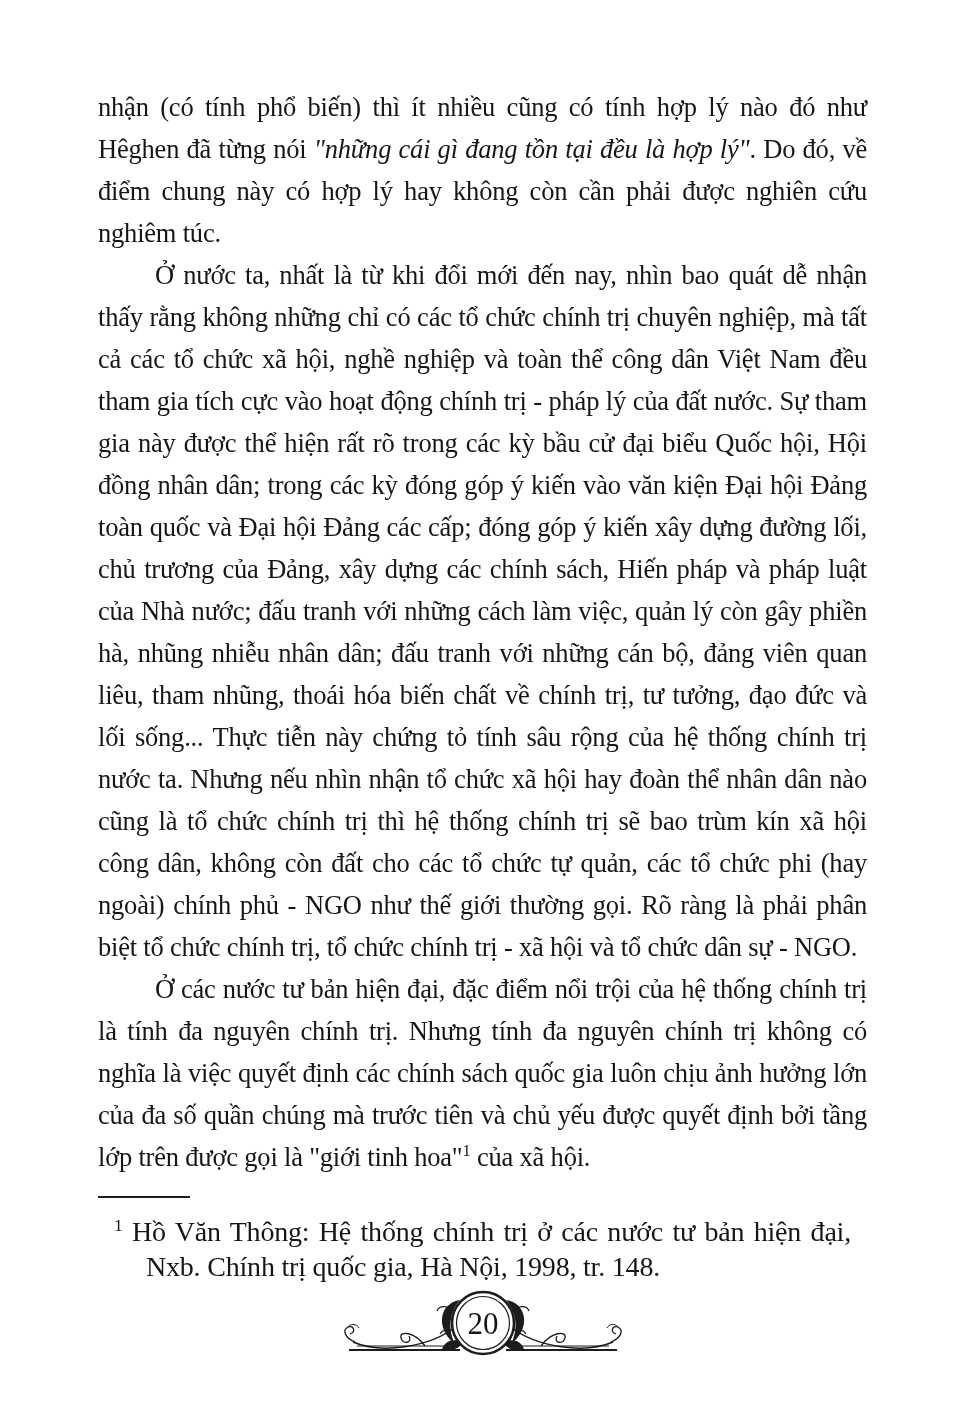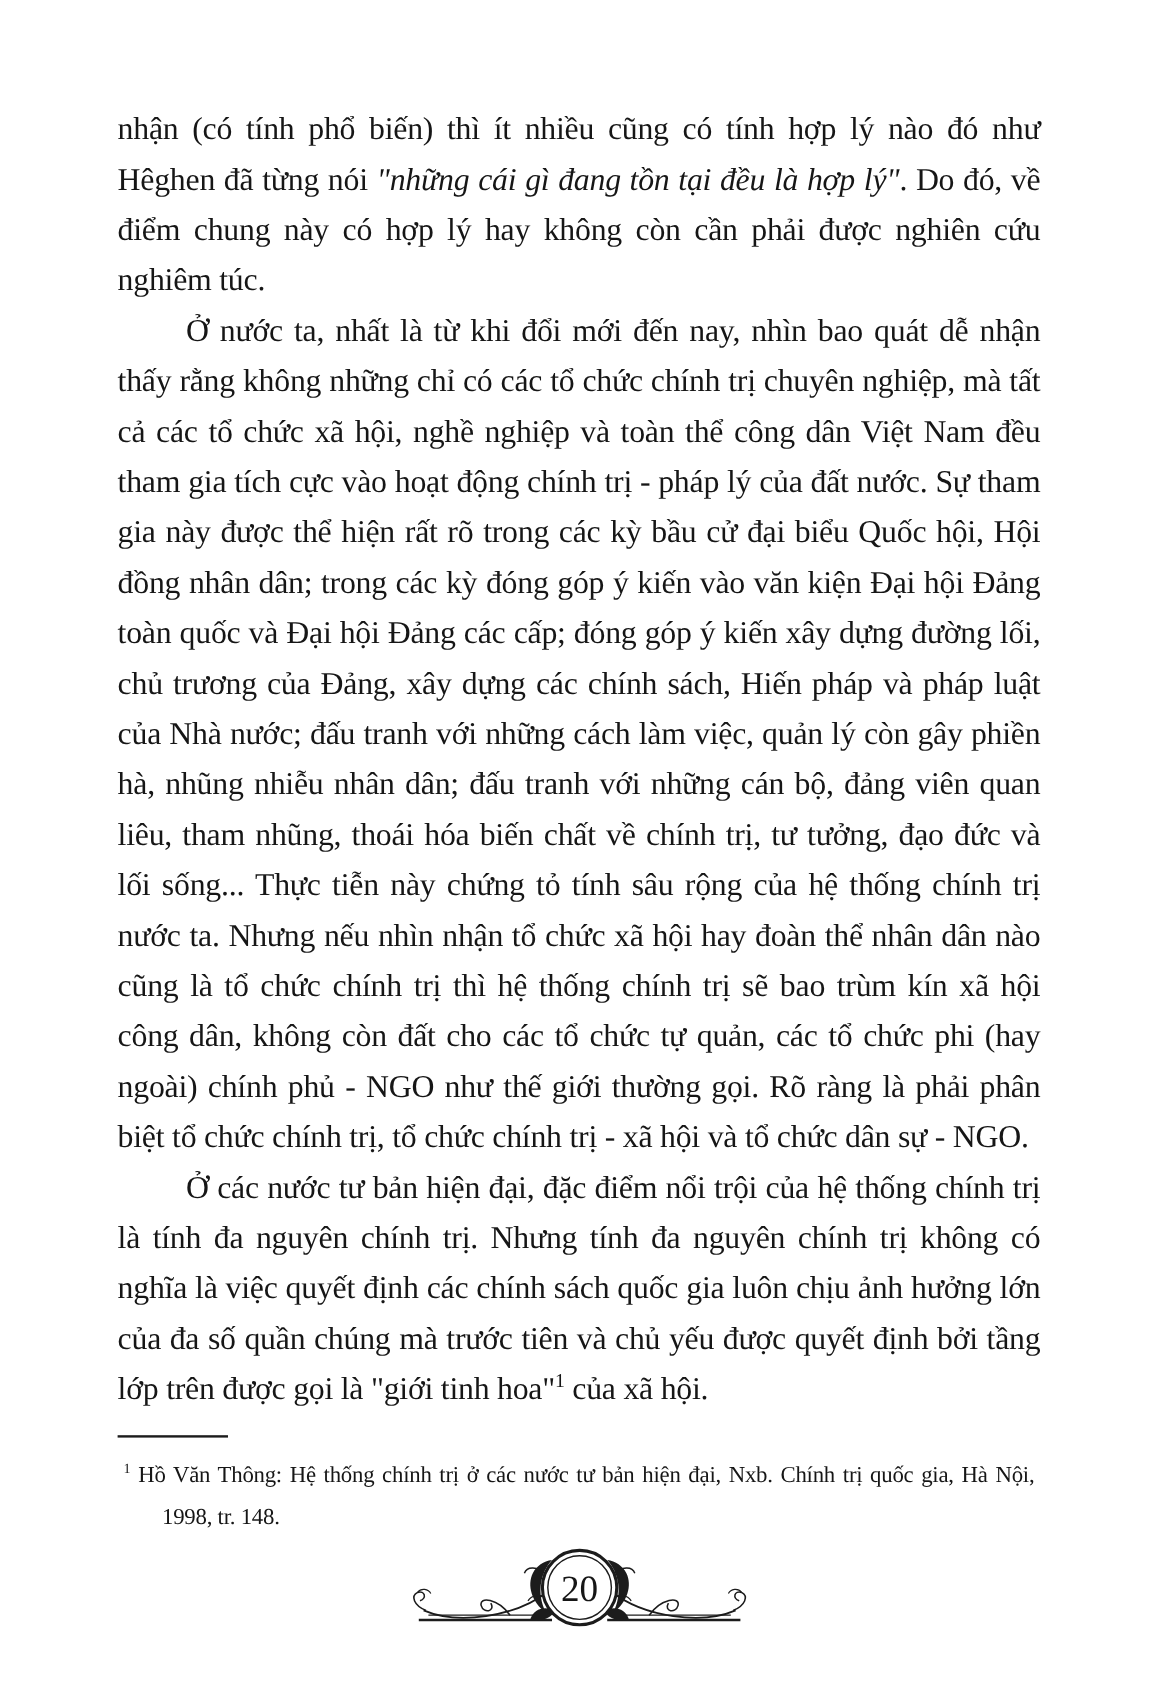--- a/index.html
+++ b/index.html
@@ -27,22 +27,22 @@
     line-height: 0;
     vertical-align: super;
   }
   .footnote { margin-top: 18px; }
   .footnote-rule {
     width: 92px; height: 0;
     border-top: 2px solid #1c1c1c;
     margin: 0 0 14px 0;
   }
   .footnote-text {
-    margin: 5px;
-    font-size: 19px;
+    margin: 16px;
+    font-size: 28px;
     line-height: 35px;
     text-align: justify;
     padding-left: 32px;
     text-indent: -32px;
   }
   .ornament-wrap {
     position: absolute;
     left: 0; top: 1280px;
     width: 965px;
     display: flex;

